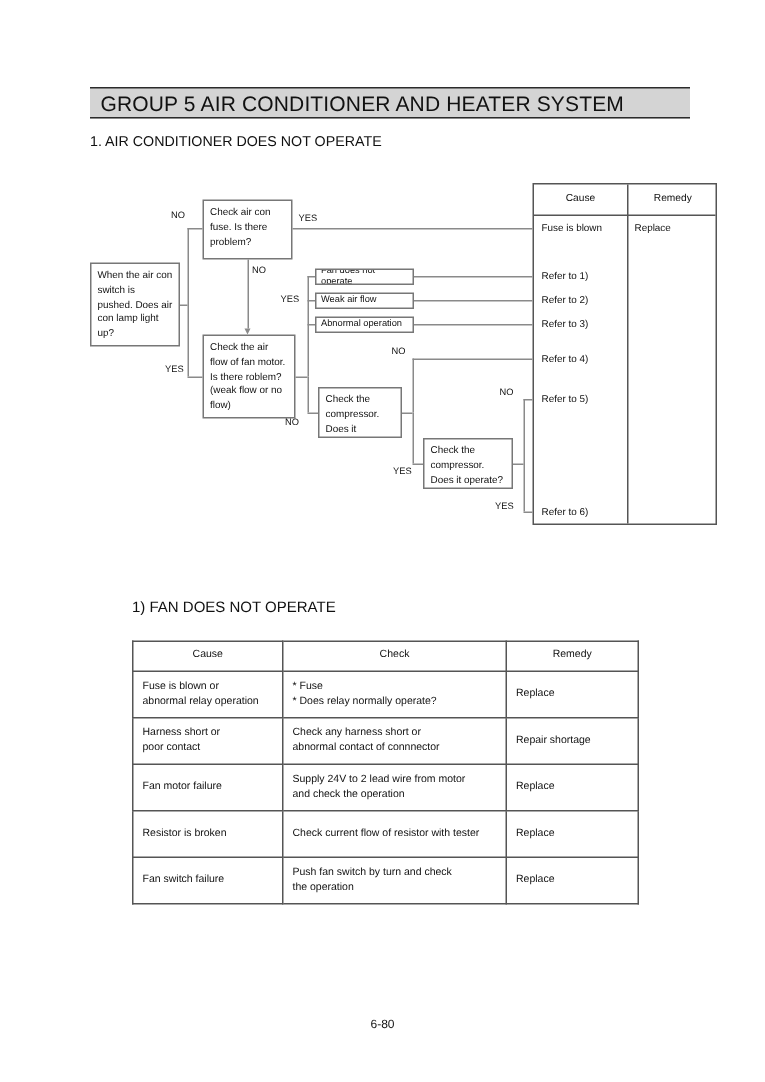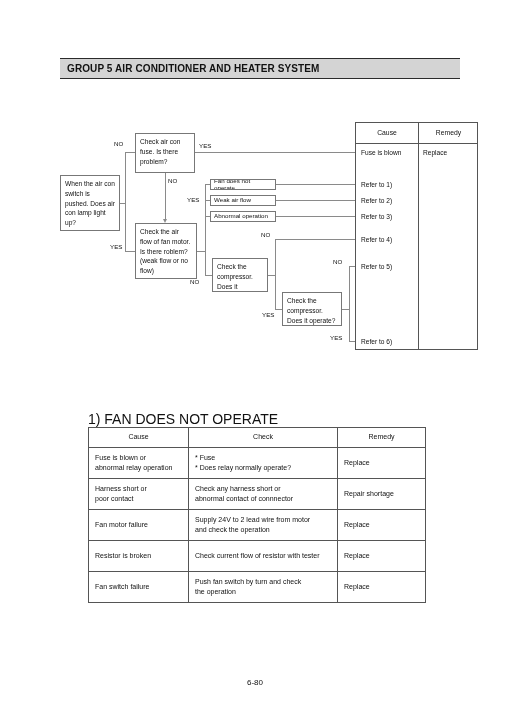--- a/index.html
+++ b/index.html
@@ -27,25 +27,24 @@
     width: 400px;
     height: 21px;
     background: #d4d4d4;
     border-top: 1px solid #2b2b2b;
     border-bottom: 1px solid #2b2b2b;
     box-sizing: border-box;
     display: flex;
     align-items: center;
   }
   #group-header .htext {
-    font-size: 10px;
+    font-size: 14px;
     letter-spacing: 0.1px;
     padding-left: 7px;
     color: #111;
-    font-weight: bold;
   }
 
   #section-title {
     position: absolute;
     left: 60px;
     top: 89px;
     font-size: 9.5px;
     color: #111;
     white-space: nowrap;
   }
@@ -130,22 +129,22 @@
     top: 6px;
     font-size: 6.8px;
     color: #111;
     text-align: center;
   }
 
   
   #sub-heading {
     position: absolute;
     left: 88px;
-    top: 411px;
-    font-size: 14px;
+    top: 400px;
+    font-size: 10px;
     color: #111;
     white-space: nowrap;
   }
 
   
   #fan-table {
     position: absolute;
     left: 88px;
     top: 427px;
     width: 337px;
@@ -188,20 +187,21 @@
 </style>
 </head>
 <body>
 
 <div id="page">
 
   <div id="group-header">
     <span class="htext">GROUP  5  AIR CONDITIONER AND HEATER SYSTEM</span>
   </div>
 
+  <div id="section-title">1. AIR CONDITIONER DOES NOT OPERATE</div>
 
   <div>
 
     <div class="fbox" style="left:60px; top:175px; width:60px; height:56px;">
       <span>When the air con switch is pushed. Does air con lamp light up?</span>
     </div>
 
     <div class="fbox" style="left:135px; top:133px; width:60px; height:40px;">
       <span>Check air con fuse. Is there problem?</span>
     </div>

